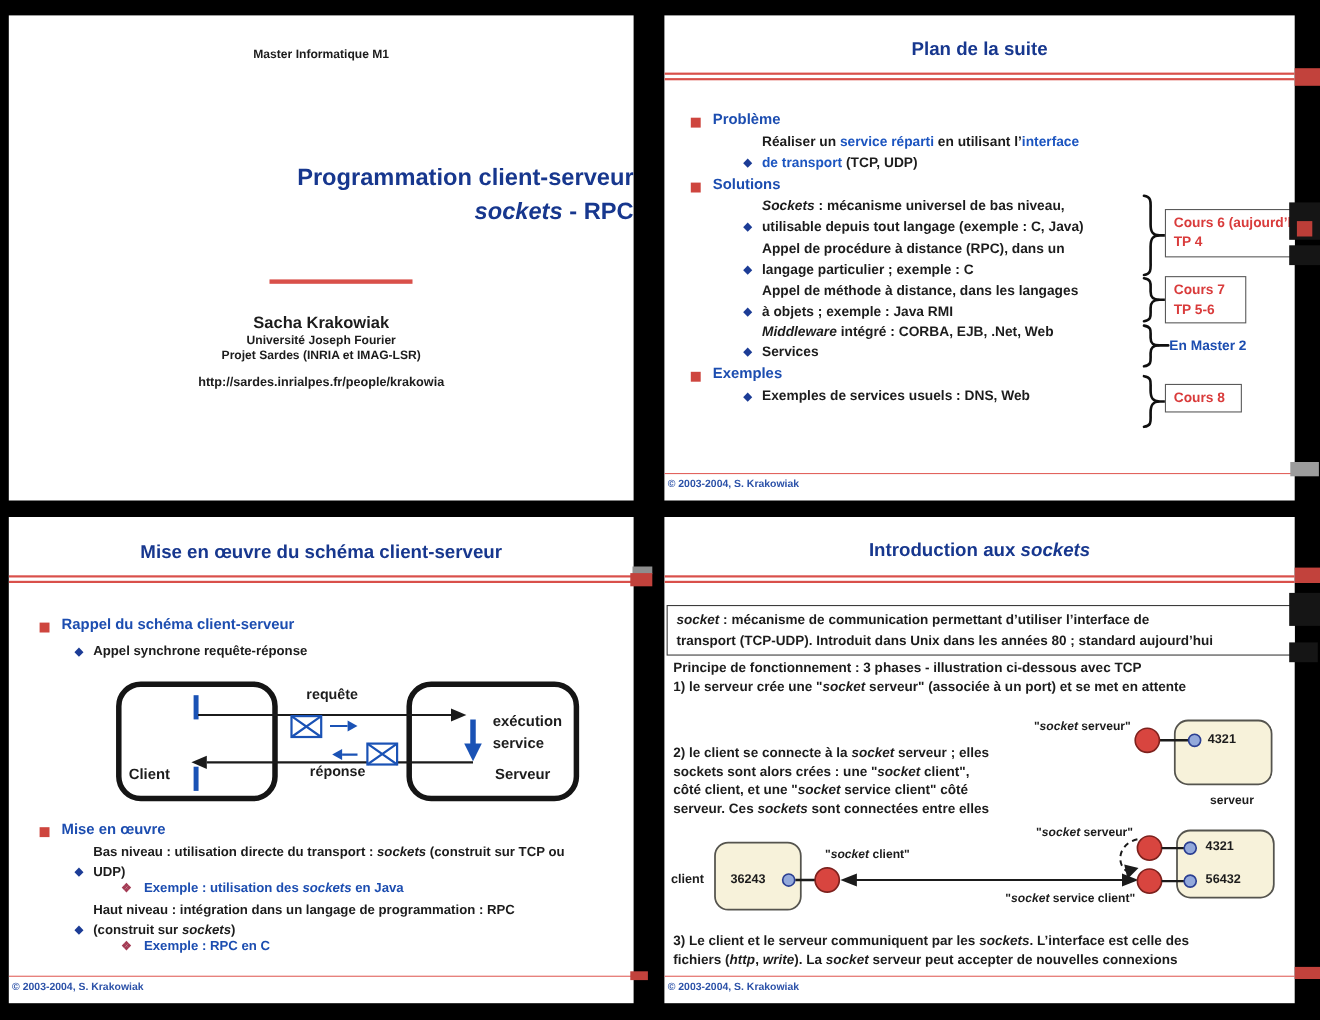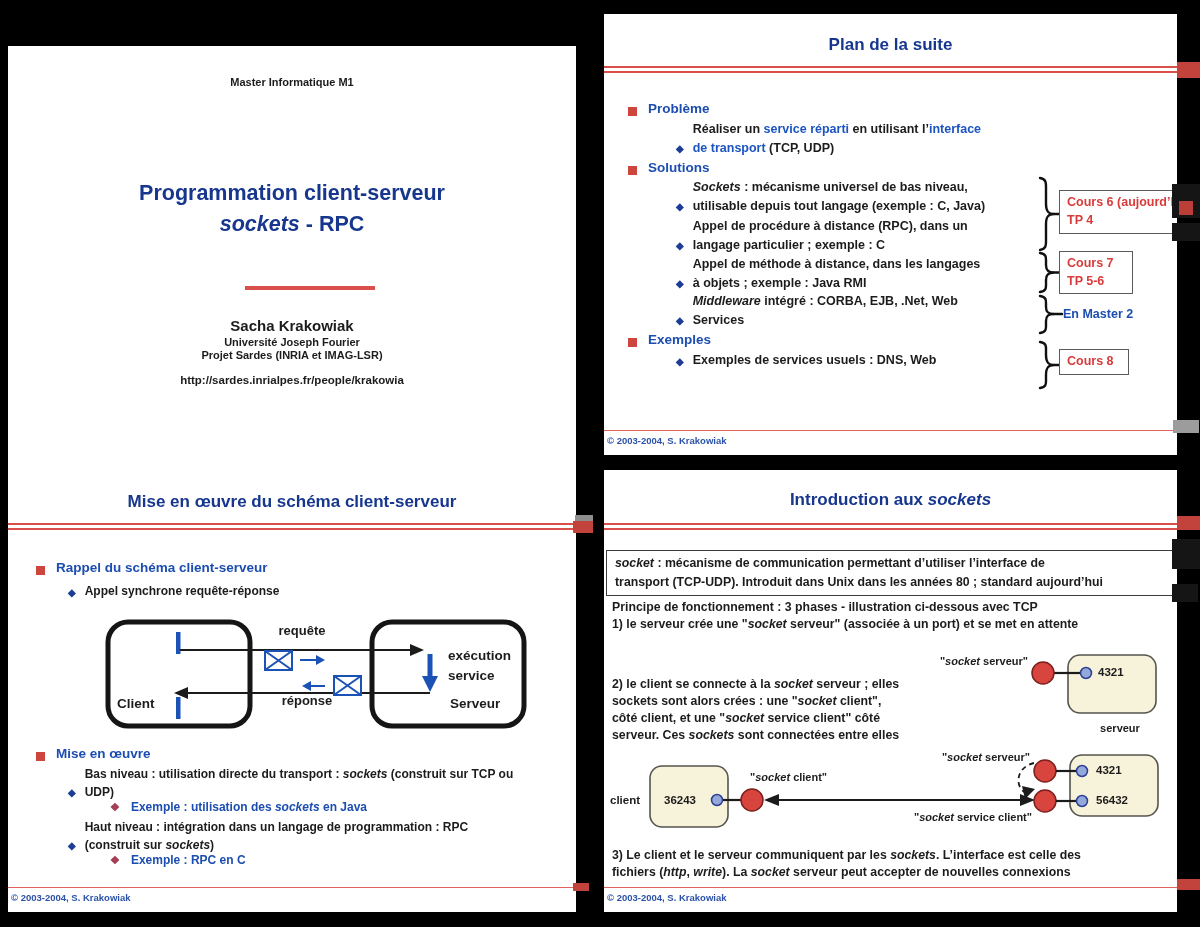--- a/index.html
+++ b/index.html
@@ -2,21 +2,21 @@
 <html><head>
 <meta charset="utf-8">
 <style>
   html,body{margin:0;padding:0;}
   body{
     width:1200px;height:927px;position:relative;background:#000;
     font-family:"Liberation Sans",sans-serif;font-weight:bold;color:#1c1c1c;
     overflow:hidden;
   }
   .slide{position:absolute;background:#fff;overflow:hidden;}
-  #slide1{left:8px;top:14px;width:568px;height:441px;margin-top:32px;}
+  #slide1{left:8px;top:14px;width:568px;height:441px;}
   #slide2{left:604px;top:14px;width:573px;height:441px;}
   #slide3{left:8px;top:470px;width:568px;height:442px;}
   #slide4{left:604px;top:470px;width:573px;height:442px;}
 
   .ttl{position:absolute;left:0;width:100%;text-align:center;color:#17378E;font-size:17px;}
   .rule2{position:absolute;left:0;right:0;height:3px;border-top:2.4px solid #D9504A;border-bottom:2.4px solid #D9504A;}
   .frule{position:absolute;left:0;right:0;height:1.4px;background:#E2635E;}
   .footer{position:absolute;left:3px;font-size:9.5px;color:#2B51A8;white-space:nowrap;}
 
   
@@ -31,21 +31,21 @@
   .l3t{color:#1C4DB0;font-size:12px;white-space:nowrap;}
 
   .seg-i{font-style:italic;}
   .seg-b{color:#1C55C0;}
 
   .cbox{position:absolute;border:1.6px solid #5a5a5a;color:#D93B3B;font-size:12.5px;line-height:17.5px;padding:3px 7px;background:#fff;white-space:nowrap;overflow:hidden;}
   .lbl{position:absolute;white-space:nowrap;}
 
   
   .s1-head{position:absolute;width:100%;text-align:center;font-size:11px;}
-  .s1-title{position:absolute;width:100%;text-align:center;font-size:21.5px;line-height:31px;color:#17378E;}
+  .s1-title{position:absolute;width:100%;text-align:right;font-size:21.5px;line-height:31px;color:#17378E;}
   .s1-rule{position:absolute;height:4px;background:#D9504A;}
   .s1-auth{position:absolute;width:100%;text-align:center;font-size:15px;}
   .s1-aff{position:absolute;width:100%;text-align:center;font-size:11px;}
   .s1-url{position:absolute;width:100%;text-align:center;font-size:11.5px;}
 
   
   .defbox{position:absolute;border:1.6px solid #3c3c3c;background:#fff;}
   .defline{font-size:12.3px;line-height:18.5px;white-space:nowrap;padding-left:8px;}
   .bodyline{position:absolute;font-size:12.3px;line-height:17.5px;white-space:nowrap;}
   .small-lbl{position:absolute;font-size:11px;white-space:nowrap;}

